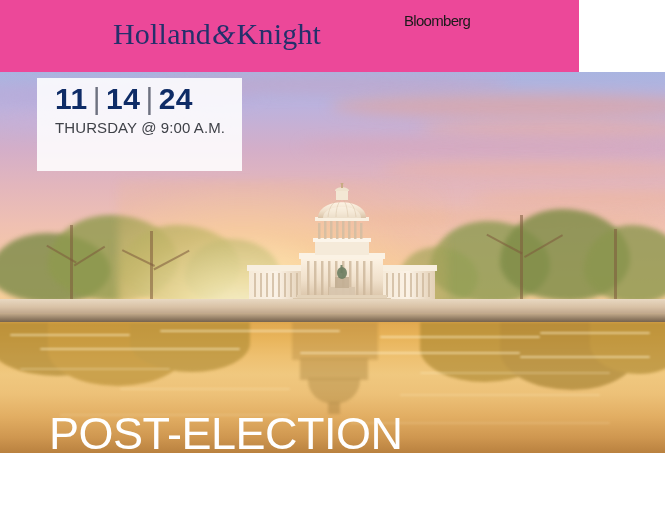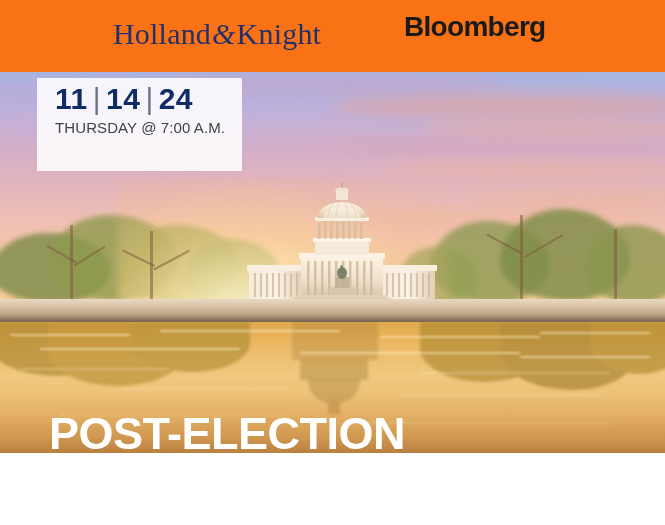--- a/index.html
+++ b/index.html
@@ -18,23 +18,23 @@
     height: 525px;
     overflow: hidden;
     background: #ffffff;
   }
 
   
   .logo-band {
     position: absolute;
     left: 0;
     top: 0;
-    width: 665px;
+    width: 579px;
     height: 72px;
-    background: #f97316;
+    background: #ec4899;
     z-index: 40;
     display: flex;
     align-items: center;
   }
   .hk-logo {
     position: absolute;
     left: 113px;
     top: 19px;
     font-family: "Liberation Serif", serif;
     font-size: 30px;
@@ -47,22 +47,22 @@
     font-family: "Liberation Serif", serif;
     font-style: italic;
     padding: 0 1px;
   }
   .bbg-logo {
     position: absolute;
     left: 404px;
     top: 13px;
     line-height: 1.02;
     color: #1a1a1a;
-    font-weight: bold;
-    font-size: 28px;
+    font-weight: normal;
+    font-size: 15px;
     letter-spacing: -0.7px;
   }
   .bbg-logo div { display: block; }
 
   
   .scene {
     position: absolute;
     left: 0;
     top: 72px;
     width: 665px;
@@ -234,21 +234,21 @@
     width: 665px;
     height: 72px;
     background: #ffffff;
     z-index: 30;
   }
   .title-line1 {
     position: absolute;
     left: 49px;
     top: 411px;
     font-size: 45px;
-    font-weight: bold;
+    font-weight: normal;
     color: #ffffff;
     letter-spacing: -0.5px;
     line-height: 1;
     z-index: 35;
     white-space: nowrap;
   }
   .title-line2 {
     position: absolute;
     left: 49px;
     top: 461px;
@@ -434,20 +434,20 @@
 
   <div class="logo-band">
     <div class="hk-logo"><span>Holland</span><span class="hk-amp">&amp;</span><span>Knight</span></div>
     <div class="bbg-logo">
       <div>Bloomberg</div>
     </div>
   </div>
 
   <div class="date-badge">
     <div class="date-line"><span>11</span><span class="date-sep">|</span><span>14</span><span class="date-sep">|</span><span>24</span></div>
-    <div class="date-time">THURSDAY @ 7:00 A.M.</div>
+    <div class="date-time">THURSDAY @ 9:00 A.M.</div>
   </div>
 
   <div class="bottom-band"></div>
 
   <div class="title-line1">POST-ELECTION</div>
 
 </div>
 
 </body></html>

